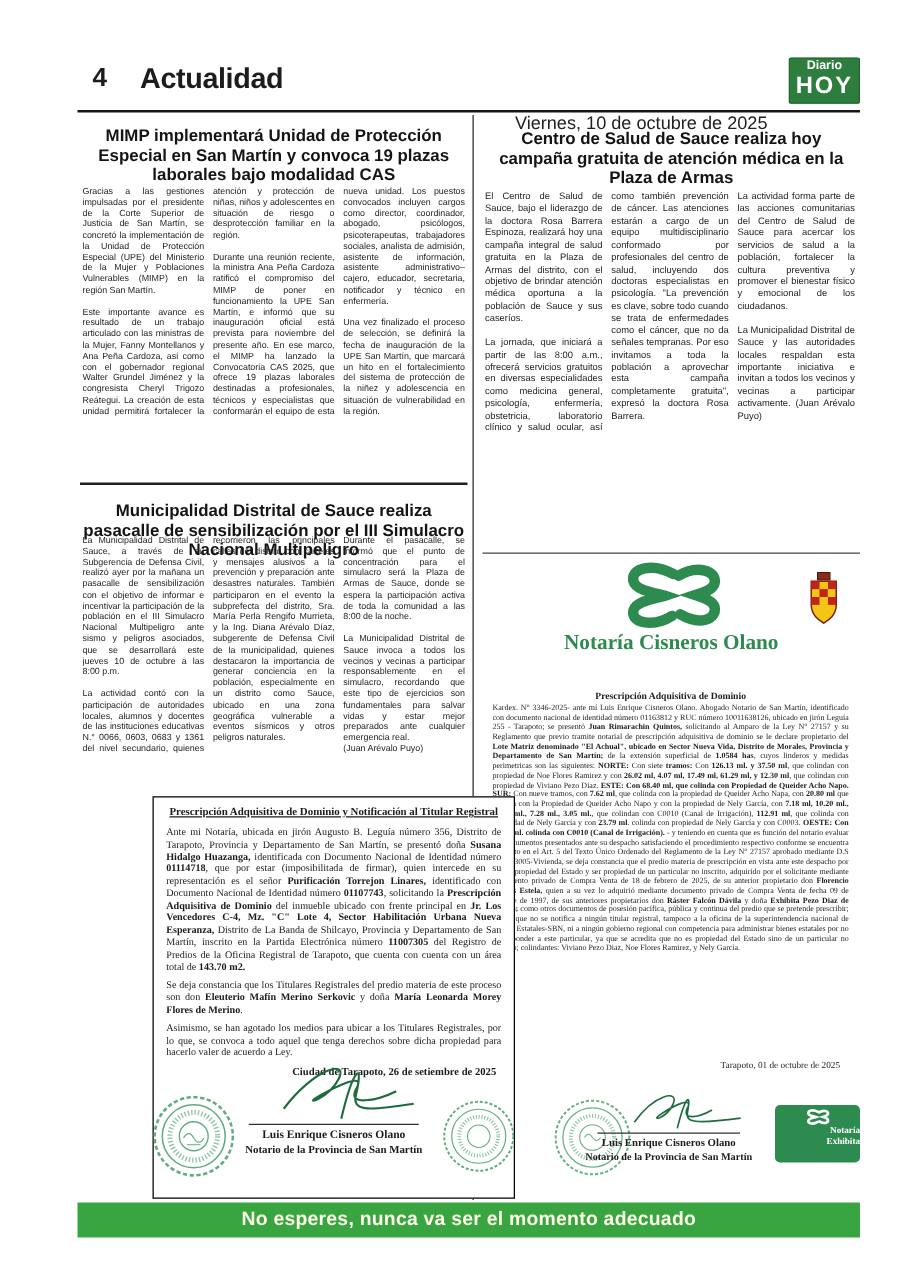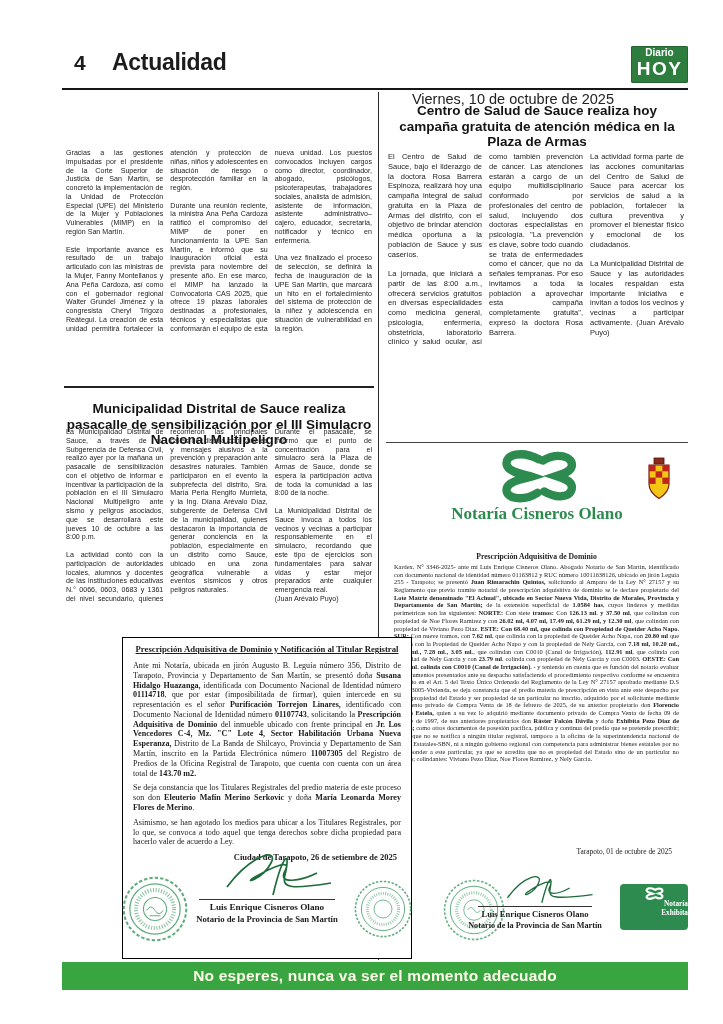--- a/index.html
+++ b/index.html
@@ -94,20 +94,21 @@
     <div class="hdr-date">Viernes, 10 de octubre de 2025</div>
     <div class="logo">
       <div class="d">Diario</div>
       <div class="h">HOY</div>
     </div>
   </div>
   <div class="hdr-rule"></div>
   <div class="divider-v"></div>
 
   <section class="left-col">
+    <h1 class="headline a1-head">MIMP implementará Unidad de Protección Especial en San Martín y convoca 19 plazas laborales bajo modalidad CAS</h1>
     <div class="newsbody a1-body">Gracias a las gestiones impulsadas por el presidente de la Corte Superior de Justicia de San Martín, se concretó la implementación de la Unidad de Protección Especial (UPE) del Ministerio de la Mujer y Poblaciones Vulnerables (MIMP) en la región San Martín.
 
 Este importante avance es resultado de un trabajo articulado con las ministras de la Mujer, Fanny Montellanos y Ana Peña Cardoza, así como con el gobernador regional Walter Grundel Jiménez y la congresista Cheryl Trigozo Reátegui. La creación de esta unidad permitirá fortalecer la atención y protección de niñas, niños y adolescentes en situación de riesgo o desprotección familiar en la región.
 
 Durante una reunión reciente, la ministra Ana Peña Cardoza ratificó el compromiso del MIMP de poner en funcionamiento la UPE San Martín, e informó que su inauguración oficial está prevista para noviembre del presente año. En ese marco, el MIMP ha lanzado la Convocatoria CAS 2025, que ofrece 19 plazas laborales destinadas a profesionales, técnicos y especialistas que conformarán el equipo de esta nueva unidad. Los puestos convocados incluyen cargos como director, coordinador, abogado, psicólogos, psicoterapeutas, trabajadores sociales, analista de admisión, asistente de información, asistente administrativo–cajero, educador, secretaria, notificador y técnico en enfermería.
 
 Una vez finalizado el proceso de selección, se definirá la fecha de inauguración de la UPE San Martín, que marcará un hito en el fortalecimiento del sistema de protección de la niñez y adolescencia en situación de vulnerabilidad en la región.</div>
     <div class="rule-l"></div>
     <h1 class="headline a3-head">Municipalidad Distrital de Sauce realiza pasacalle de sensibilización por el III Simulacro Nacional Multipeligro</h1>
     <div class="newsbody a3-body">La Municipalidad Distrital de Sauce, a través de su Subgerencia de Defensa Civil, realizó ayer por la mañana un pasacalle de sensibilización con el objetivo de informar e incentivar la participación de la población en el III Simulacro Nacional Multipeligro ante sismo y peligros asociados, que se desarrollará este jueves 10 de octubre a las 8:00 p.m.

